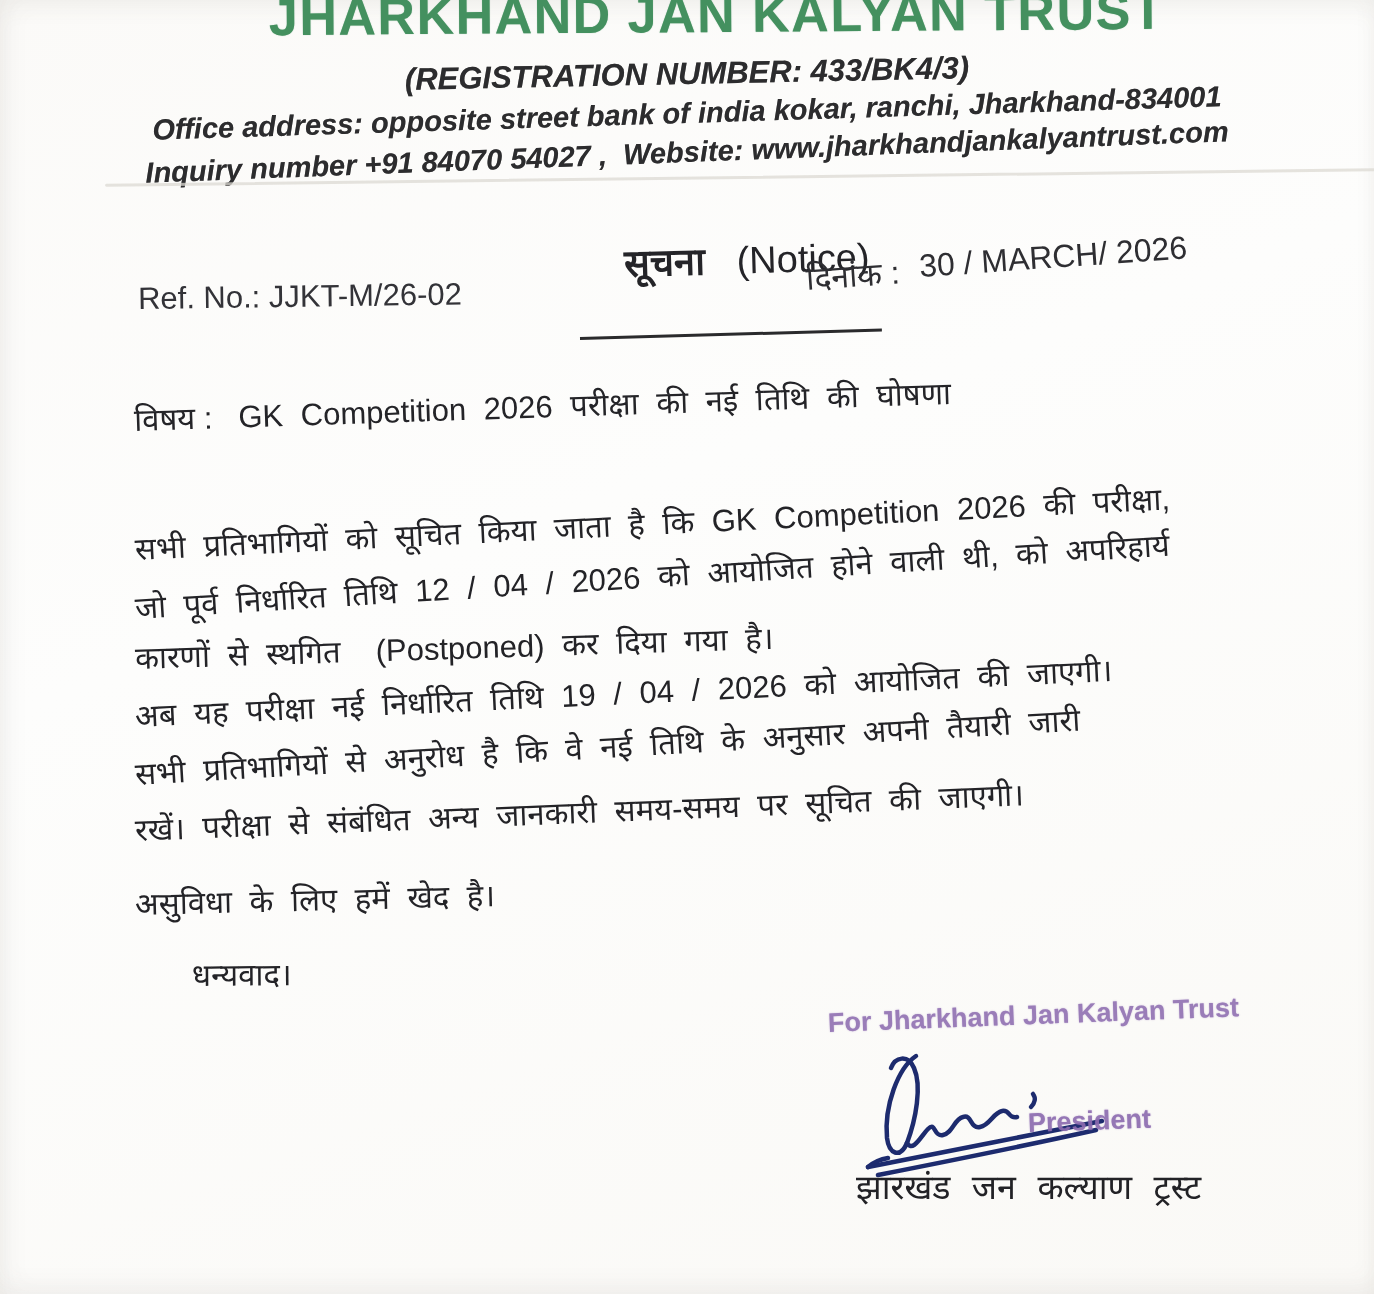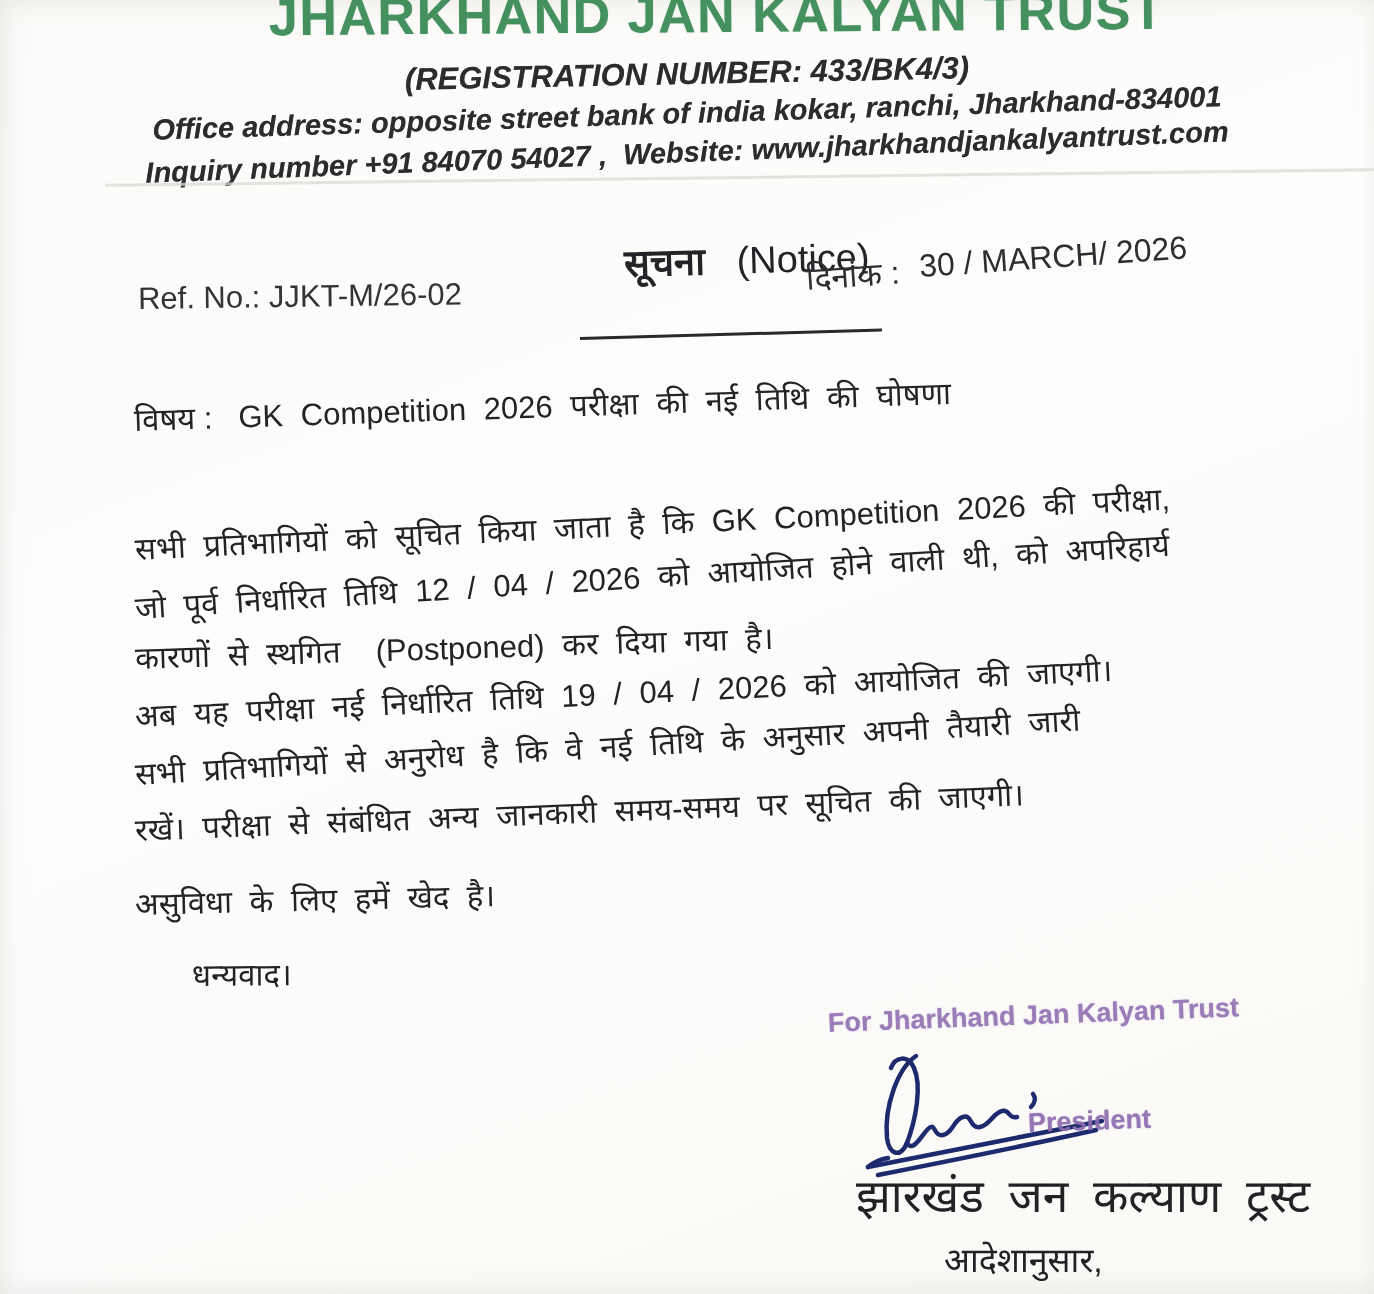--- a/index.html
+++ b/index.html
@@ -110,21 +110,21 @@
   .stamp-president {
     top: 1108px; left: 1028px;
     font-size: 27px;
     opacity: 0.92;
     transform: rotate(-2deg); transform-origin: left center;
   }
   .signature-svg { position: absolute; top: 1040px; left: 852px; }
 
   .org-hindi {
     top: 1163px; left: 856px;
-    font-size: 46px; word-spacing: 12px; color: #222226;
+    font-size: 34px; word-spacing: 12px; color: #222226;
   }
   .closing-hindi {
     top: 1236px; left: 944px;
     font-size: 34px; color: #222226;
   }
 </style>
 </head>
 <body>
 
 <div class="page">
@@ -174,15 +174,14 @@
       <path d="M16 127 C70 116 185 94 250 81"></path>
       <path d="M26 135 C82 124 190 102 244 90"></path>
       <path d="M16 127 C22 122 30 119 36 118"></path>
     </g>
   </svg>
 
   <div class="abs stamp stamp-president">President</div>
 
   <div class="abs hindi org-hindi">झारखंड जन कल्याण ट्रस्ट</div>
 
-  <div class="abs hindi closing-hindi">आदेशानुसार,</div>
 
 </div>
 
 </body></html>

